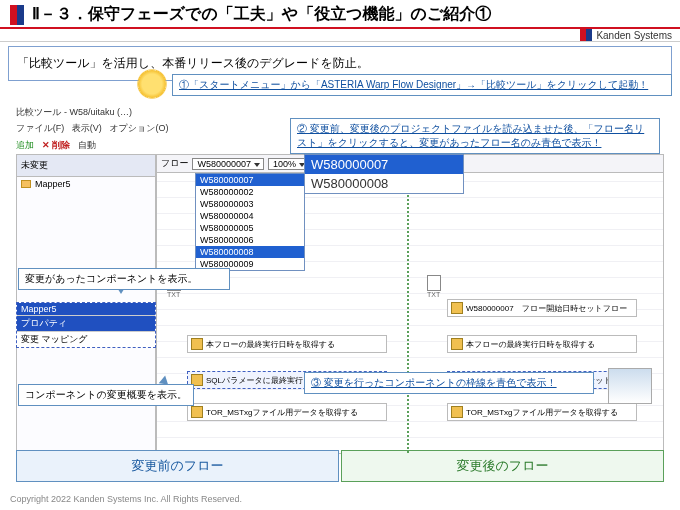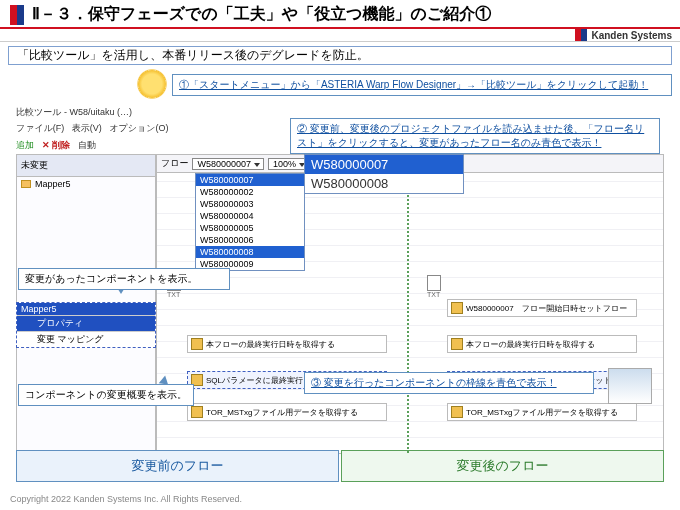--- a/index.html
+++ b/index.html
@@ -2,41 +2,41 @@
 <html><head>
 <meta charset="utf-8">
 <style>
 *{box-sizing:border-box;margin:0;padding:0;font-family:"Meiryo","Hiragino Sans",sans-serif}
 body{width:680px;height:510px;background:#fff;position:relative;overflow:hidden;font-size:10px}
 .title-bar{display:flex;align-items:center;padding:4px 10px 2px;border-bottom:2px solid #d01020}
 .title-flag{width:14px;height:20px;background:linear-gradient(90deg,#d01020 50%,#1a3a8a 50%);margin-right:8px}
 .title-text{font-size:16px;font-weight:bold;color:#000}
 .brand-row{display:flex;justify-content:flex-end;align-items:center;padding:0 8px;border-bottom:1px solid #ccc}
 .brand-mark{width:12px;height:12px;background:linear-gradient(90deg,#d01020 50%,#1a3a8a 50%);margin-right:4px}
-.brand-text{font-size:10px;font-weight:bold;color:#333}
-.banner{margin:4px 8px;padding:0 8px;border:1px solid #7fa0d0;background:#fff;color:#000;font-size:12px}
+.brand-text{font-size:10px;font-weight:normal;color:#333}
+.banner{margin:4px 8px;padding:8px 8px;border:1px solid #7fa0d0;background:#fff;color:#000;font-size:12px}
 .callout{position:absolute;background:#fff;border:1px solid #6090c0;padding:3px 6px;font-size:10px;color:#1050a0;text-decoration:underline;z-index:10}
 .callout.no-ul{text-decoration:none;color:#000}
 .bulb{position:absolute;left:138px;top:70px;width:28px;height:28px;background:radial-gradient(circle,#ffe070 50%,#f5c030 70%);border-radius:50%;z-index:11}
 .bulb:before{content:"";position:absolute;top:-4px;left:-4px;right:-4px;bottom:-4px;border-radius:50%;background:radial-gradient(circle,transparent 55%,#f5c030 55%,transparent 60%)}
 .tool-area{position:absolute;left:16px;top:106px;right:16px;bottom:56px;background:#fff}
 .tool-title{font-size:9px;color:#333;margin-bottom:1px}
 .menu-row{font-size:9px;color:#333;padding:2px 0}
 .toolbar{display:flex;gap:8px;padding:2px 0;font-size:9px}
 .tb-add{color:#1a8a1a}
 .tb-del{color:#c02020;font-weight:bold}
 .tb-auto{color:#333}
 .body-row{display:flex;height:calc(100% - 48px)}
 .left-pane{width:140px;border:1px solid #bbb;background:#fcfcff;position:relative}
 .tree-tab{background:#e4e8f4;border-bottom:1px solid #bbb;padding:4px 4px;font-size:9px}
 .tree-item{padding:2px 4px;font-size:9px;display:flex;align-items:center;gap:4px}
 .folder-icon{width:10px;height:8px;background:#f5c060;border:1px solid #c09020}
 .mapper-block{position:absolute;left:16px;top:302px;width:140px;border:1px dashed #4060c0;background:#fff;z-index:5}
 .mapper-hdr{background:#2050c0;color:#fff;padding:1px 4px;font-size:9px}
-.mapper-row{padding:1px 20px;font-size:9px;border-top:1px solid #ccc}
+.mapper-row{padding:1px 4px;font-size:9px;border-top:1px solid #ccc}
 .mapper-row.sel{background:#2050c0;color:#fff}
 .right-pane{flex:1;position:relative;background:repeating-linear-gradient(0deg,#fff,#fff 15px,#f0f0f4 15px,#f0f0f4 16px),repeating-linear-gradient(90deg,#fff,#fff 15px,#f0f0f4 15px,#f0f0f4 16px);border:1px solid #bbb;overflow:hidden}
 .flow-head{display:flex;align-items:flex-end;gap:4px;padding:2px 4px;background:#f4f4f8;border-bottom:1px solid #bbb;font-size:9px}
 .dropdown{position:absolute;left:38px;top:18px;width:110px;background:#fff;border:1px solid #7090c0;z-index:8;font-size:9px}
 .dropdown .sel{background:#2060d0;color:#fff;padding:1px 4px}
 .dropdown div{padding:1px 4px}
 .dropdown .hl{background:#2060d0;color:#fff}
 .blue-list{position:absolute;left:304px;top:154px;width:160px;background:#fff;border:1px solid #7090c0;z-index:9}
 .blue-list .hl{background:#2060d0;color:#fff;padding:2px 6px;font-size:13px}
 .blue-list div{padding:2px 6px;font-size:13px;color:#333}

